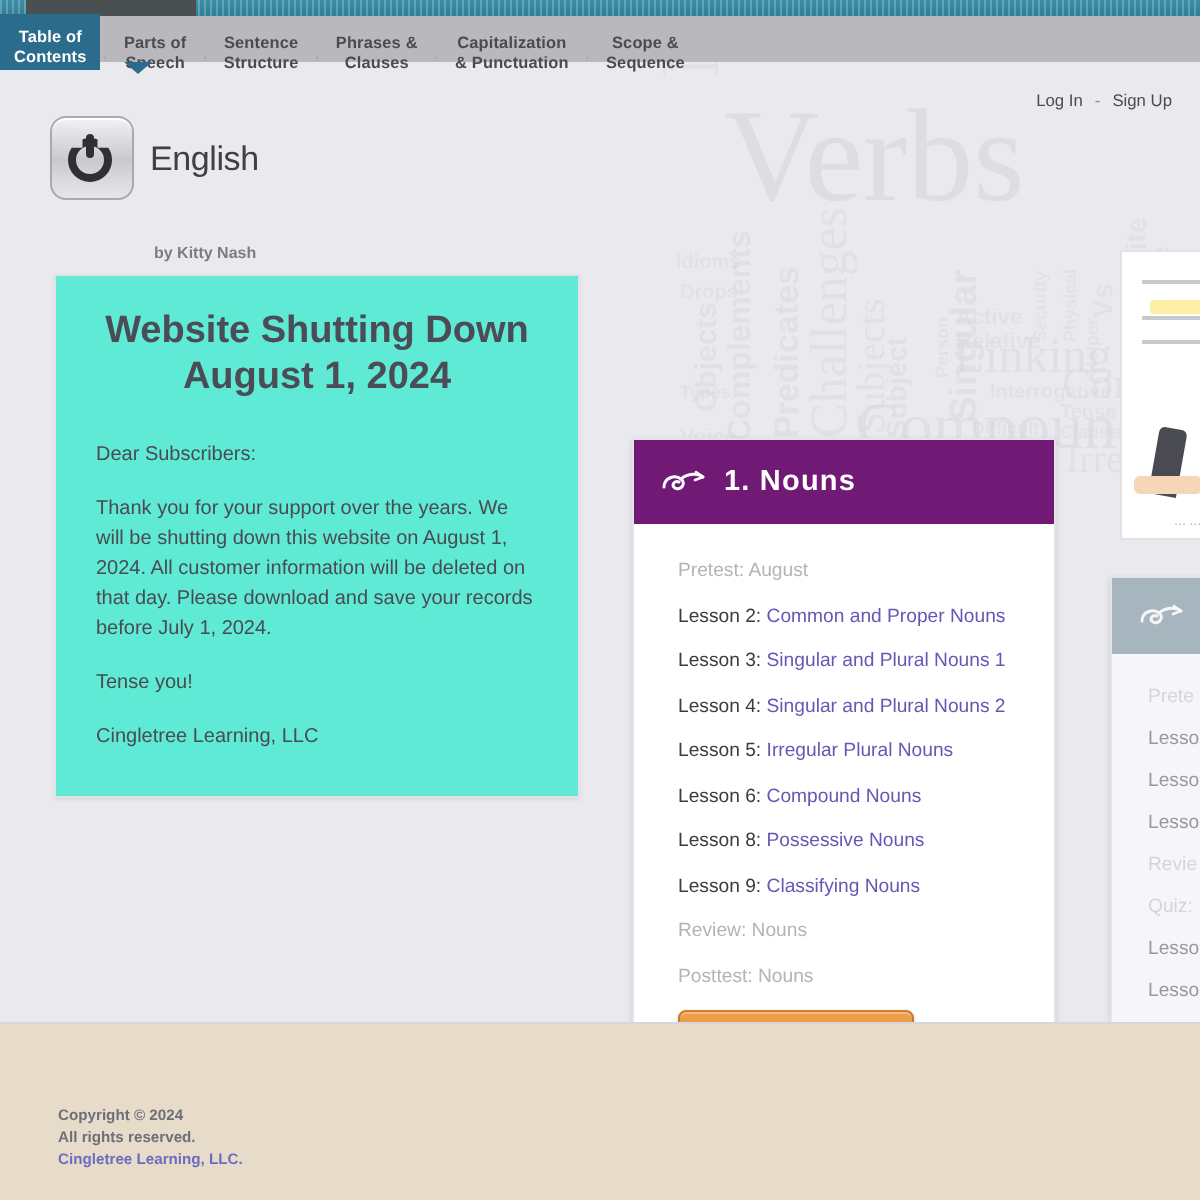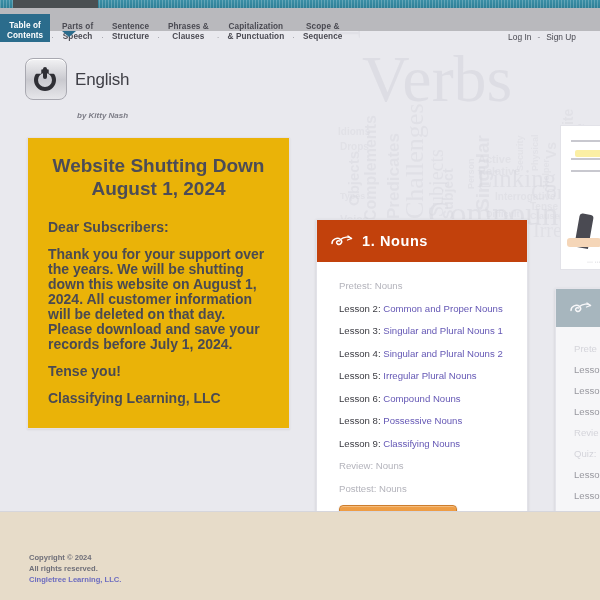--- a/index.html
+++ b/index.html
@@ -22,41 +22,41 @@
     background:
       repeating-linear-gradient(90deg, rgba(255,255,255,.22) 0 1px, rgba(0,0,0,0) 1px 3px),
       linear-gradient(180deg, #3b8fa6 0%, #2e7f96 100%);
   }
   .topbar-texture .dark-patch {
     position: absolute; left: 13px; top: 0; width: 85px; height: 8px;
     background: #4a4f52;
   }
   .nav {
     position: absolute; top: 8px; left: 0; width: 600px; height: 34px;
-    display: flex; align-items: flex-end;
+    display: flex; align-items: center;
   }
   .nav-item {
     font-size: 8.2px; font-weight: bold; line-height: 10px;
     color: #4a4a52; text-align: center;
     padding: 4px 7px 0 7px; white-space: pre-line;
     letter-spacing: .1px; cursor: pointer;
   }
   .nav-item.active {
     background: #2b6c8c; color: #ffffff;
     height: 28px; margin-top: -8px; padding-top: 7px;
   }
   .nav-sep { color: #9a9aa0; font-size: 8px; padding: 6px 1px 0 1px; }
   .nav-spacer { flex: 1; }
   .nav-auth {
     font-size: 8.4px; color: #4a4a52; padding: 6px 0 0 0;
     display: flex; align-items: center; gap: 6px; margin-top: 44px;
   }
   .nav-auth span { cursor: pointer; }
   .nav-auth .dot { color: #8f8f95; cursor: default; }
-  .nav-auth .pad { padding-right: 24px; }
+  .nav-auth .pad { padding-right: 14px; }
   .nav-notch {
     position: absolute; top: 31px; left: 62px;
     width: 0; height: 0;
     border-left: 7px solid transparent; border-right: 7px solid transparent;
     border-top: 6px solid #2b6c8c; z-index: 41;
   }
 
   
   .wordcloud {
     position: absolute; top: 31px; left: 0; width: 600px; height: 480px;
@@ -100,48 +100,48 @@
   .logo-text { margin-left: 8px; line-height: 1; }
   .logo-english {
     font-size: 17px; color: #3f3f46; letter-spacing: -0.2px;
     font-family: "Liberation Sans", sans-serif;
   }
   .logo-grammar {
     font-size: 23px; font-weight: bold; color: #2f2f35; letter-spacing: -0.6px;
   }
   .logo-101 { font-size: 11px; vertical-align: super; font-weight: bold; }
   .logo-by {
-    margin-top: 11px; margin-left: 52px;
-    font-size: 8px; font-weight: bold; color: #7c7c86; font-style: italic;
+    margin-top: 22px; margin-left: 52px;
+    font-size: 8px; font-weight: bold; color: #7c7c86;
   }
 
   
   .notice {
     position: absolute; left: 27px; top: 137px; width: 263px;
-    background: #eab308; border: 1px solid #e4e0e8;
+    background: #5eead4; border: 1px solid #e4e0e8;
     padding: 16px 20px 22px 20px; z-index: 22;
     box-shadow: 0 1px 2px rgba(0,0,0,.07);
   }
   .notice h1 {
     font-size: 19px; line-height: 23px; font-weight: bold;
     color: #4c4c57; text-align: center; margin-bottom: 20px;
   }
   .notice p {
-    font-size: 14px; line-height: 15px; color: #4a4a52; margin-bottom: 12px; font-weight: bold;
+    font-size: 10px; line-height: 15px; color: #4a4a52; margin-bottom: 12px;
   }
   .notice p:last-child { margin-bottom: 0; }
 
   
   .card {
     position: absolute; background: #ffffff; z-index: 25;
     border: 1px solid #e2e2e8;
     box-shadow: 0 1px 3px rgba(0,0,0,.12);
   }
   .card-head {
-    height: 42px; background: #c2410c;
+    height: 42px; background: #701a75;
     display: flex; align-items: center; padding-left: 14px; gap: 9px;
   }
   .card-head.dim { background: #6f8a95; }
   .swirl { width: 22px; height: 14px; flex: none; }
   .card-title {
     color: #ffffff; font-size: 14.5px; font-weight: bold; letter-spacing: .6px;
   }
   .card-body { padding: 18px 0 0 0; }
   .lesson {
     font-size: 9.6px; line-height: 11px; color: #3b3b42;
@@ -317,21 +317,21 @@
 
   <div class="notice">
     <h1>
       <span>Website Shutting Down</span><br>
       <span>August 1, 2024</span>
     </h1>
     <div id="notice-body">
         <p>Dear Subscribers:</p>
         <p>Thank you for your support over the years. We will be shutting down this website on August 1, 2024. All customer information will be deleted on that day. Please download and save your records before July 1, 2024.</p>
         <p>Tense you!</p>
-        <p>Classifying Learning, LLC</p>
+        <p>Cingletree Learning, LLC</p>
       </div>
   </div>
 
   <div class="card-partial-top">
     <div class="mini-line" style="left:10px;top:14px;width:96px;"></div>
     <div class="mini-hl" style="left:14px;top:24px;width:64px;"></div>
     <div class="mini-line" style="left:10px;top:32px;width:96px;"></div>
     <div class="mini-line" style="left:10px;top:44px;width:80px;"></div>
     <div class="mini-hand"></div>
     <div class="mini-peach"></div>
@@ -366,21 +366,21 @@
     <div class="card-head">
       <svg class="swirl" viewBox="0 0 44 26">
         <path d="M2 18 C2 9, 13 5, 19 10 C25 15, 18 22, 13 19 C9 16.5, 12 11, 17 13" fill="none" stroke="#ffffff" stroke-width="3" stroke-linecap="round"></path>
         <path d="M19 10 C26 4, 36 4, 41 8" fill="none" stroke="#ffffff" stroke-width="3" stroke-linecap="round"></path>
         <path d="M34 3 L41 8 L33 11" fill="none" stroke="#ffffff" stroke-width="2.6" stroke-linecap="round" stroke-linejoin="round"></path>
       </svg>
       <div class="card-title">1. Nouns</div>
     </div>
     <div class="card-body">
       <div id="lesson-list">
-          <div class="lesson muted">Pretest: Nouns</div>
+          <div class="lesson muted">Pretest: August</div>
           <div class="lesson">Lesson 2: <a>Common and Proper Nouns</a></div>
           <div class="lesson">Lesson 3: <a>Singular and Plural Nouns 1</a></div>
           <div class="lesson">Lesson 4: <a>Singular and Plural Nouns 2</a></div>
           <div class="lesson">Lesson 5: <a>Irregular Plural Nouns</a></div>
           <div class="lesson">Lesson 6: <a>Compound Nouns</a></div>
           <div class="lesson">Lesson 8: <a>Possessive Nouns</a></div>
           <div class="lesson">Lesson 9: <a>Classifying Nouns</a></div>
           <div class="lesson muted">Review: Nouns</div>
           <div class="lesson muted">Posttest: Nouns</div>
         </div>

